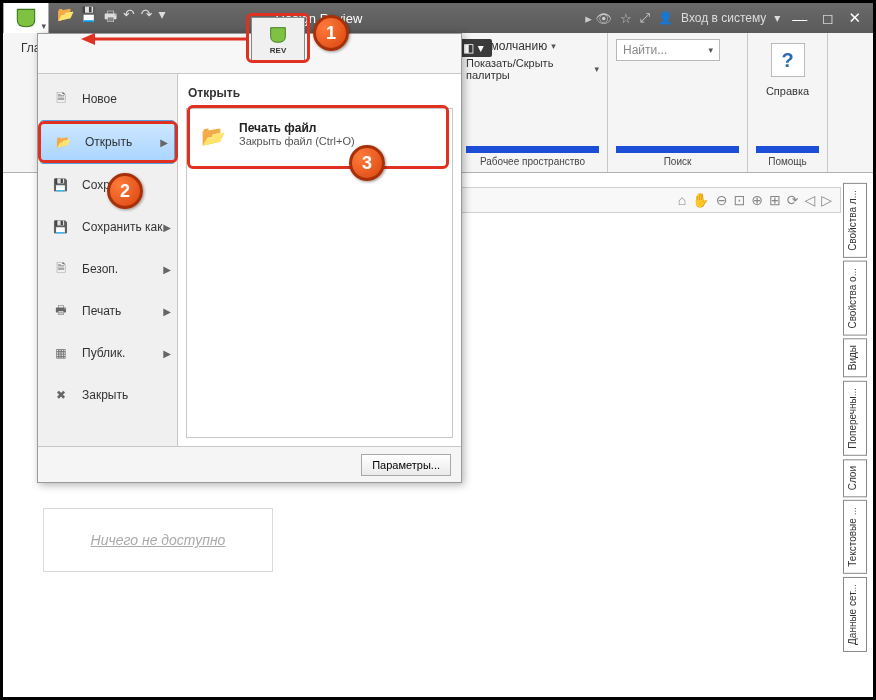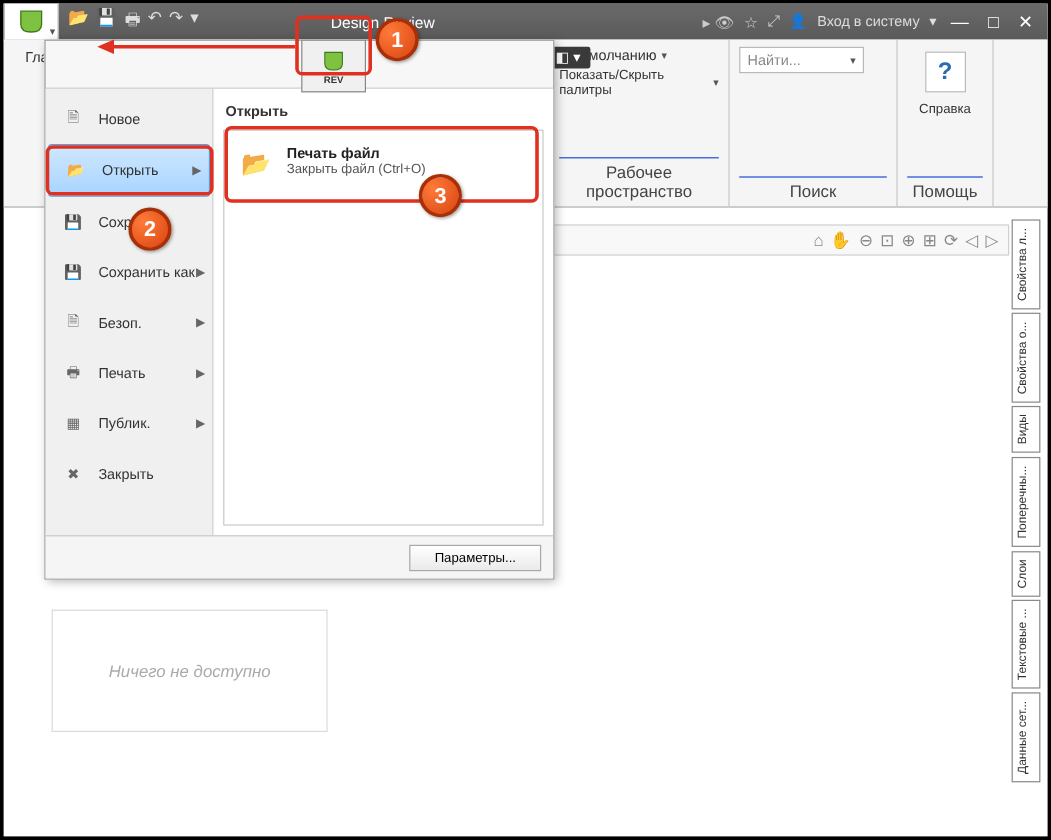--- a/index.html
+++ b/index.html
@@ -14,21 +14,21 @@
 .title-right { position: absolute; right: 8px; display: flex; align-items: center; gap: 8px; color: #ddd; font-size: 12px; }
 .title-right .winbtn { color: #fff; font-size: 15px; cursor: pointer; padding: 0 4px; }
 .sep-ic { color: #ccc; font-size: 13px; }
 
 .ribbon-area { height: 140px; background: #f5f5f5; border-bottom: 1px solid #b0b0b0; display: flex; position: relative; }
 .ribbon-spacer { width: 455px; }
 .ribbon-groups { flex: 1; display: flex; }
 .rgroup { border-right: 1px solid #c8c8c8; padding: 6px 8px 2px; display: flex; flex-direction: column; justify-content: space-between; }
 .rgroup .top { display: flex; flex-direction: column; gap: 4px; font-size: 12px; color: #333; }
 .rgroup .row { display: flex; align-items: center; gap: 4px; cursor: pointer; }
-.rgroup .lbl { font-size: 14px; color: #444; text-align: center; padding: 3px 0; border-top: 1px solid #1d4ed8; }
+.rgroup .lbl { font-size: 10px; color: #444; text-align: center; padding: 3px 0; border-top: 7px solid #1d4ed8; }
 .findbox { border: 1px solid #b8b8b8; background: #fff; padding: 3px 6px; font-size: 12px; color: #888; width: 104px; display: flex; align-items: center; justify-content: space-between; }
 .help-btn { width: 34px; height: 34px; border: 1px solid #bbb; background: #fff; display: flex; align-items: center; justify-content: center; font-size: 20px; color: #2b6cb0; font-weight: bold; margin: 4px auto; cursor: pointer; }
 
 .viewport-bar { position: absolute; top: 184px; right: 32px; height: 26px; width: 380px; background: #f8f8f8; border: 1px solid #d0d0d0; display: flex; align-items: center; justify-content: flex-end; gap: 6px; padding: 0 8px; font-size: 14px; color: #888; }
 .viewport-bar span { cursor: pointer; }
 
 .appmenu { position: absolute; top: 30px; left: 34px; width: 425px; height: 450px; background: #f7f7f7; border: 1px solid #9a9a9a; box-shadow: 2px 2px 8px rgba(0,0,0,0.3); z-index: 50; display: flex; flex-direction: column; }
 .appmenu-top { height: 40px; border-bottom: 1px solid #c8c8c8; }
 .appmenu-body { flex: 1; display: flex; }
 .menu-left { width: 140px; background: #f0f0f0; border-right: 1px solid #c8c8c8; padding: 4px 0; }
@@ -37,37 +37,37 @@
 .menu-item.sel { background: linear-gradient(#cfe8ff,#a8d4ff); border: 1px solid #5a9fe0; border-radius: 3px; margin: 0 2px; }
 .menu-item .arr { position: absolute; right: 6px; color: #666; font-size: 10px; }
 .menu-right { flex: 1; background: #fff; padding: 8px; display: flex; flex-direction: column; }
 .menu-right-title { font-size: 12px; font-weight: bold; color: #333; padding: 4px 2px 8px; }
 .sub-panel { border: 1px solid #c8c8c8; background: #fff; flex: 1; padding: 6px; }
 .sub-item { display: flex; gap: 10px; padding: 6px; cursor: pointer; }
 .sub-item .sic { width: 30px; height: 30px; display: flex; align-items: center; justify-content: center; color: #666; font-size: 20px; }
 .sub-item .st1 { font-size: 12px; font-weight: bold; color: #222; }
 .sub-item .st2 { font-size: 11px; color: #555; }
 .appmenu-foot { height: 36px; border-top: 1px solid #c8c8c8; display: flex; align-items: center; justify-content: flex-end; gap: 8px; padding: 0 10px; background: #f5f5f5; }
-.foot-btn { border: 1px solid #a8a8a8; background: linear-gradient(#fff,#eaeaea); padding: 4px 20px; font-size: 11px; cursor: pointer; }
-
-.left-panel { position: absolute; top: 505px; left: 40px; width: 230px; height: 102px; background: #fff; border: 1px solid #dadada; display: flex; align-items: center; justify-content: center; color: #aaa; font-size: 14px; font-style: italic; }
+.foot-btn { border: 1px solid #a8a8a8; background: linear-gradient(#fff,#eaeaea); padding: 4px 10px; font-size: 11px; cursor: pointer; }
+
+.left-panel { position: absolute; top: 505px; left: 40px; width: 230px; height: 64px; background: #fff; border: 1px solid #dadada; display: flex; align-items: center; justify-content: center; color: #aaa; font-size: 14px; font-style: italic; text-decoration: underline; }
 
 .right-tabs { position: absolute; right: 6px; top: 180px; width: 24px; display: flex; flex-direction: column; gap: 3px; }
 .vtab { writing-mode: vertical-rl; transform: rotate(180deg); background: #fff; border: 1px solid #888; padding: 6px 3px; font-size: 10px; color: #333; cursor: pointer; white-space: nowrap; text-align: center; }
 
 .step { position: absolute; width: 36px; height: 36px; border-radius: 50%; background: radial-gradient(circle at 30% 30%, #ff7a3a, #d94510); color: #fff; font-weight: bold; font-size: 18px; display: flex; align-items: center; justify-content: center; border: 3px solid #a83008; box-shadow: 1px 1px 3px rgba(0,0,0,0.4); z-index: 200; }
 
 .hl-red { position: absolute; border: 3px solid #e03020; border-radius: 6px; z-index: 150; pointer-events: none; }
 .hl1 { top: 10px; left: 243px; width: 64px; height: 50px; }
 .hl2 { top: 118px; left: 35px; width: 140px; height: 42px; }
 .hl3 { top: 102px; left: 184px; width: 262px; height: 64px; }
 
 .arrow-red { position: absolute; z-index: 160; pointer-events: none; }
 
-.app-logo-ghost { position: absolute; top: 30px; left: 248px; width: 54px; height: 44px; background: #f0f0f0; border: 1px solid #888; display: flex; flex-direction: column; align-items: center; justify-content: center; z-index: 140; }
+.app-logo-ghost { position: absolute; top: 14px; left: 248px; width: 54px; height: 44px; background: #f0f0f0; border: 1px solid #888; display: flex; flex-direction: column; align-items: center; justify-content: center; z-index: 140; }
 .app-logo-ghost svg { width: 26px; height: 22px; }
 .app-logo-ghost .t { font-size: 8px; color: #333; font-weight: bold; }
 .dd-caret { font-size: 9px; color: #555; }
 </style>
 </head>
 <body>
 
 <div class="titlebar">
   <div class="app-btn">
     <svg viewBox="0 0 24 24">

